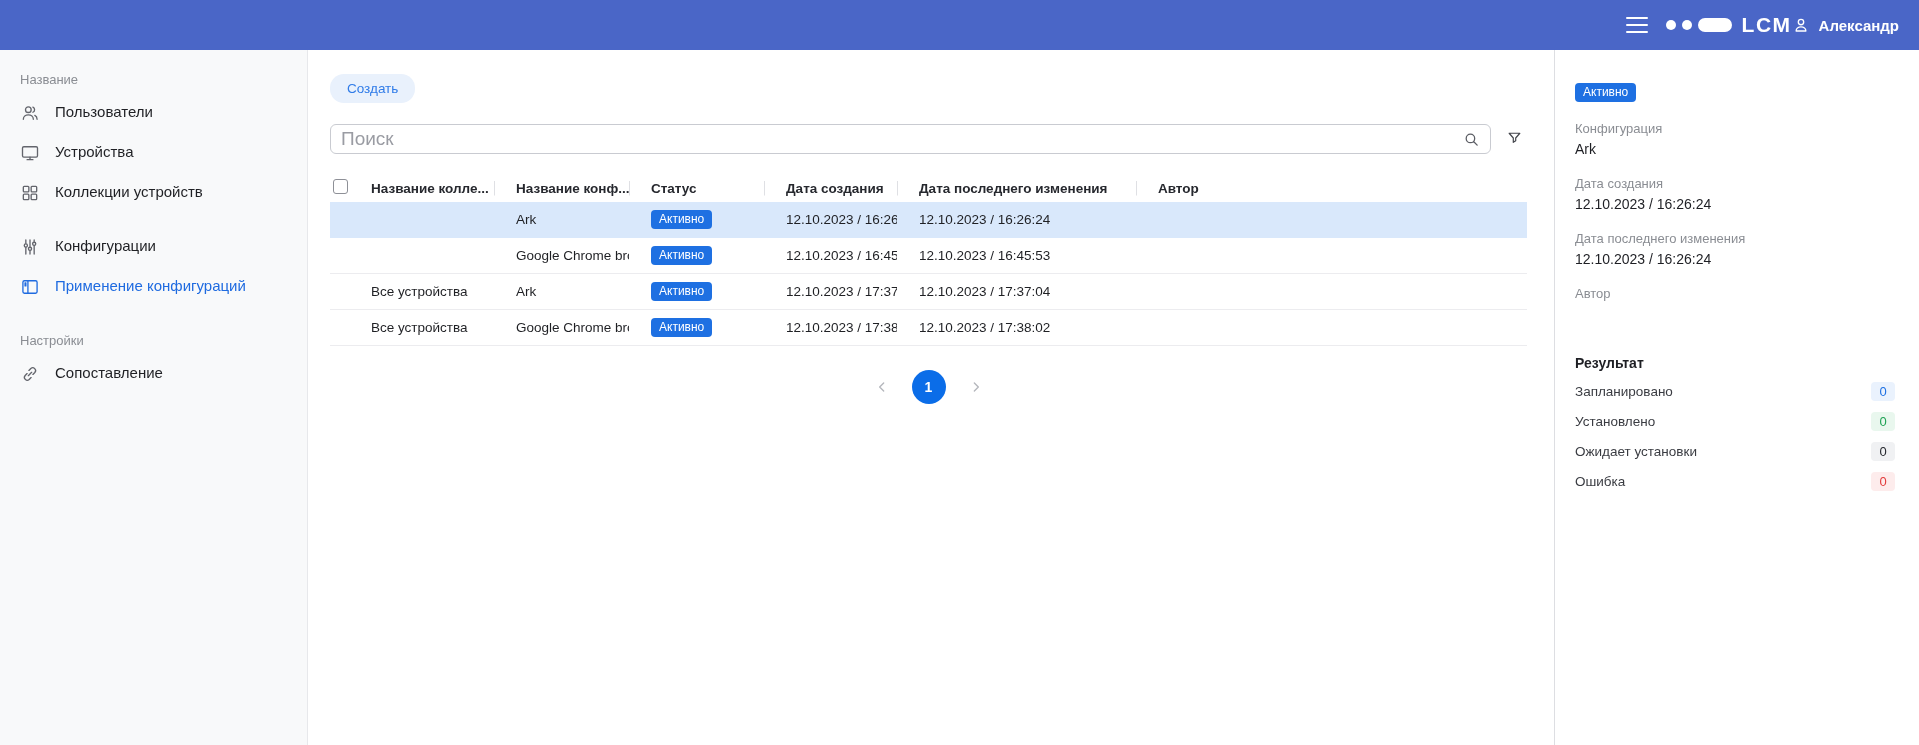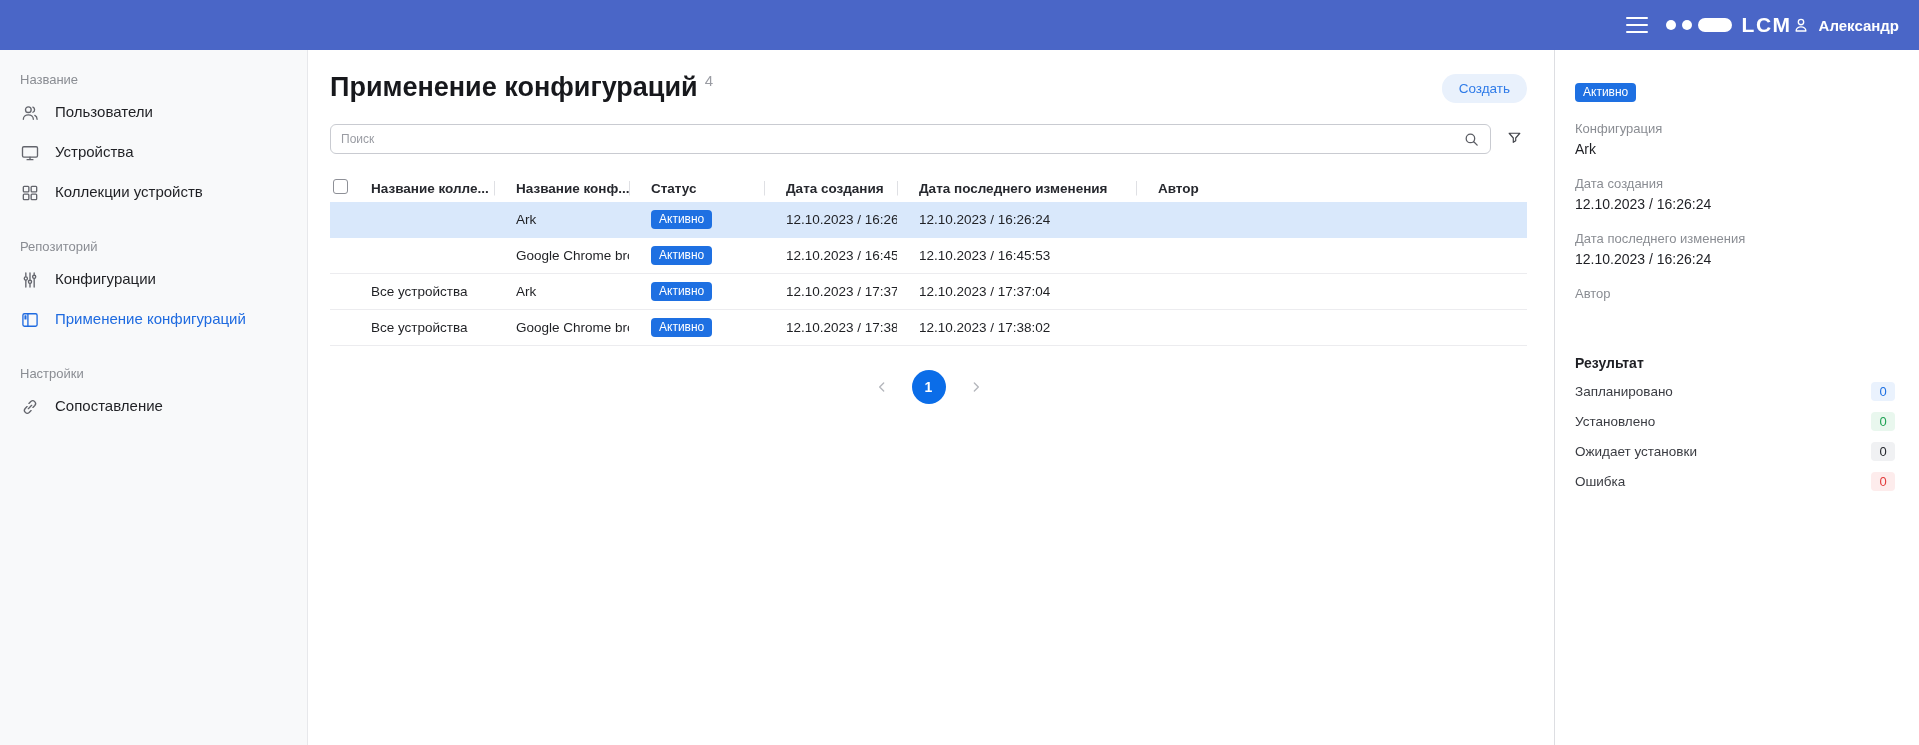--- a/index.html
+++ b/index.html
@@ -43,21 +43,21 @@
   .page-title { font-size: 27px; font-weight: 700; color: #17181c; }
   .title-count { font-size: 15px; font-weight: 400; color: #9a9ca3; vertical-align: super;
     margin-left: 7px; }
   .create-btn { background: #e9f1fc; color: #2f7be8; border: none; border-radius: 14px;
     font-size: 13.5px; padding: 7px 17px; cursor: pointer; margin-top: 2px;
     font-family: "Liberation Sans", sans-serif; }
 
   .search-row { display: flex; align-items: center; gap: 13px; margin-bottom: 20px; }
   .search-box { flex: 0 0 1161px; height: 30px; border: 1px solid #c9cbd1; border-radius: 6px;
     display: flex; align-items: center; padding: 0 10px; background: #fff; }
-  .search-box input { flex: 1; border: none; outline: none; font-size: 12px;
+  .search-box input { flex: 1; border: none; outline: none; font-size: 19px;
     font-family: "Liberation Sans", sans-serif; color: #1f2024; background: transparent; }
   .search-box input::placeholder { color: #9a9ca3; }
   .filter-btn { background: none; border: none; cursor: pointer; padding: 2px; color: #44464c; }
 
   
   .table { width: 100%; }
   .thead, .trow { display: flex; align-items: center; }
   .thead { height: 28px; }
   .thead .cell { font-size: 13.5px; font-weight: 700; color: #26282e; position: relative; }
   .trow { height: 36px; border-bottom: 1px solid #ececef; }
@@ -159,21 +159,20 @@
             <rect x="4" y="4" width="6.6" height="6.6" rx="1"></rect>
             <rect x="13.4" y="4" width="6.6" height="6.6" rx="1"></rect>
             <rect x="4" y="13.4" width="6.6" height="6.6" rx="1"></rect>
             <rect x="13.4" y="13.4" width="6.6" height="6.6" rx="1"></rect>
           </svg>
         <span>Коллекции устройств</span>
       </div>
     </div>
 
     <div class="side-section">
-      <div class="side-label">Репозиторий</div>
       <div class="side-item">
         <svg width="20" height="20" viewBox="0 0 24 24" fill="none" stroke="currentColor" stroke-width="1.6" stroke-linecap="round">
             <path d="M7 3.5v4M7 12.5v8M12 3.5v8M12 16.5v4M17 3.5v2M17 10.5v10"></path>
             <circle cx="7" cy="10.2" r="1.9"></circle>
             <circle cx="12" cy="14.2" r="1.9"></circle>
             <circle cx="17" cy="8.2" r="1.9"></circle>
           </svg>
         <span>Конфигурации</span>
       </div>
       <div class="side-item active">
@@ -194,21 +193,20 @@
             <path d="M8.5 11.5l-2.3 2.3a3.4 3.4 0 0 0 4.8 4.8l2.3-2.3"></path>
             <path d="M15.5 12.5l2.3-2.3a3.4 3.4 0 0 0-4.8-4.8l-2.3 2.3"></path>
           </svg>
         <span>Сопоставление</span>
       </div>
     </div>
   </aside>
 
   <main class="main">
     <div class="title-row">
-      <h1 class="page-title"><span>Применение конфигураций</span><span class="title-count">4</span></h1>
       <button class="create-btn">Создать</button>
     </div>
 
     <div class="search-row">
       <div class="search-box">
         <input type="text" placeholder="Поиск" style="">
         <svg width="17" height="17" viewBox="0 0 24 24" fill="none" stroke="#5b5d64" stroke-width="1.8" stroke-linecap="round">
             <circle cx="10.5" cy="10.5" r="6"></circle>
             <path d="M15.2 15.2L20 20"></path>
           </svg>

